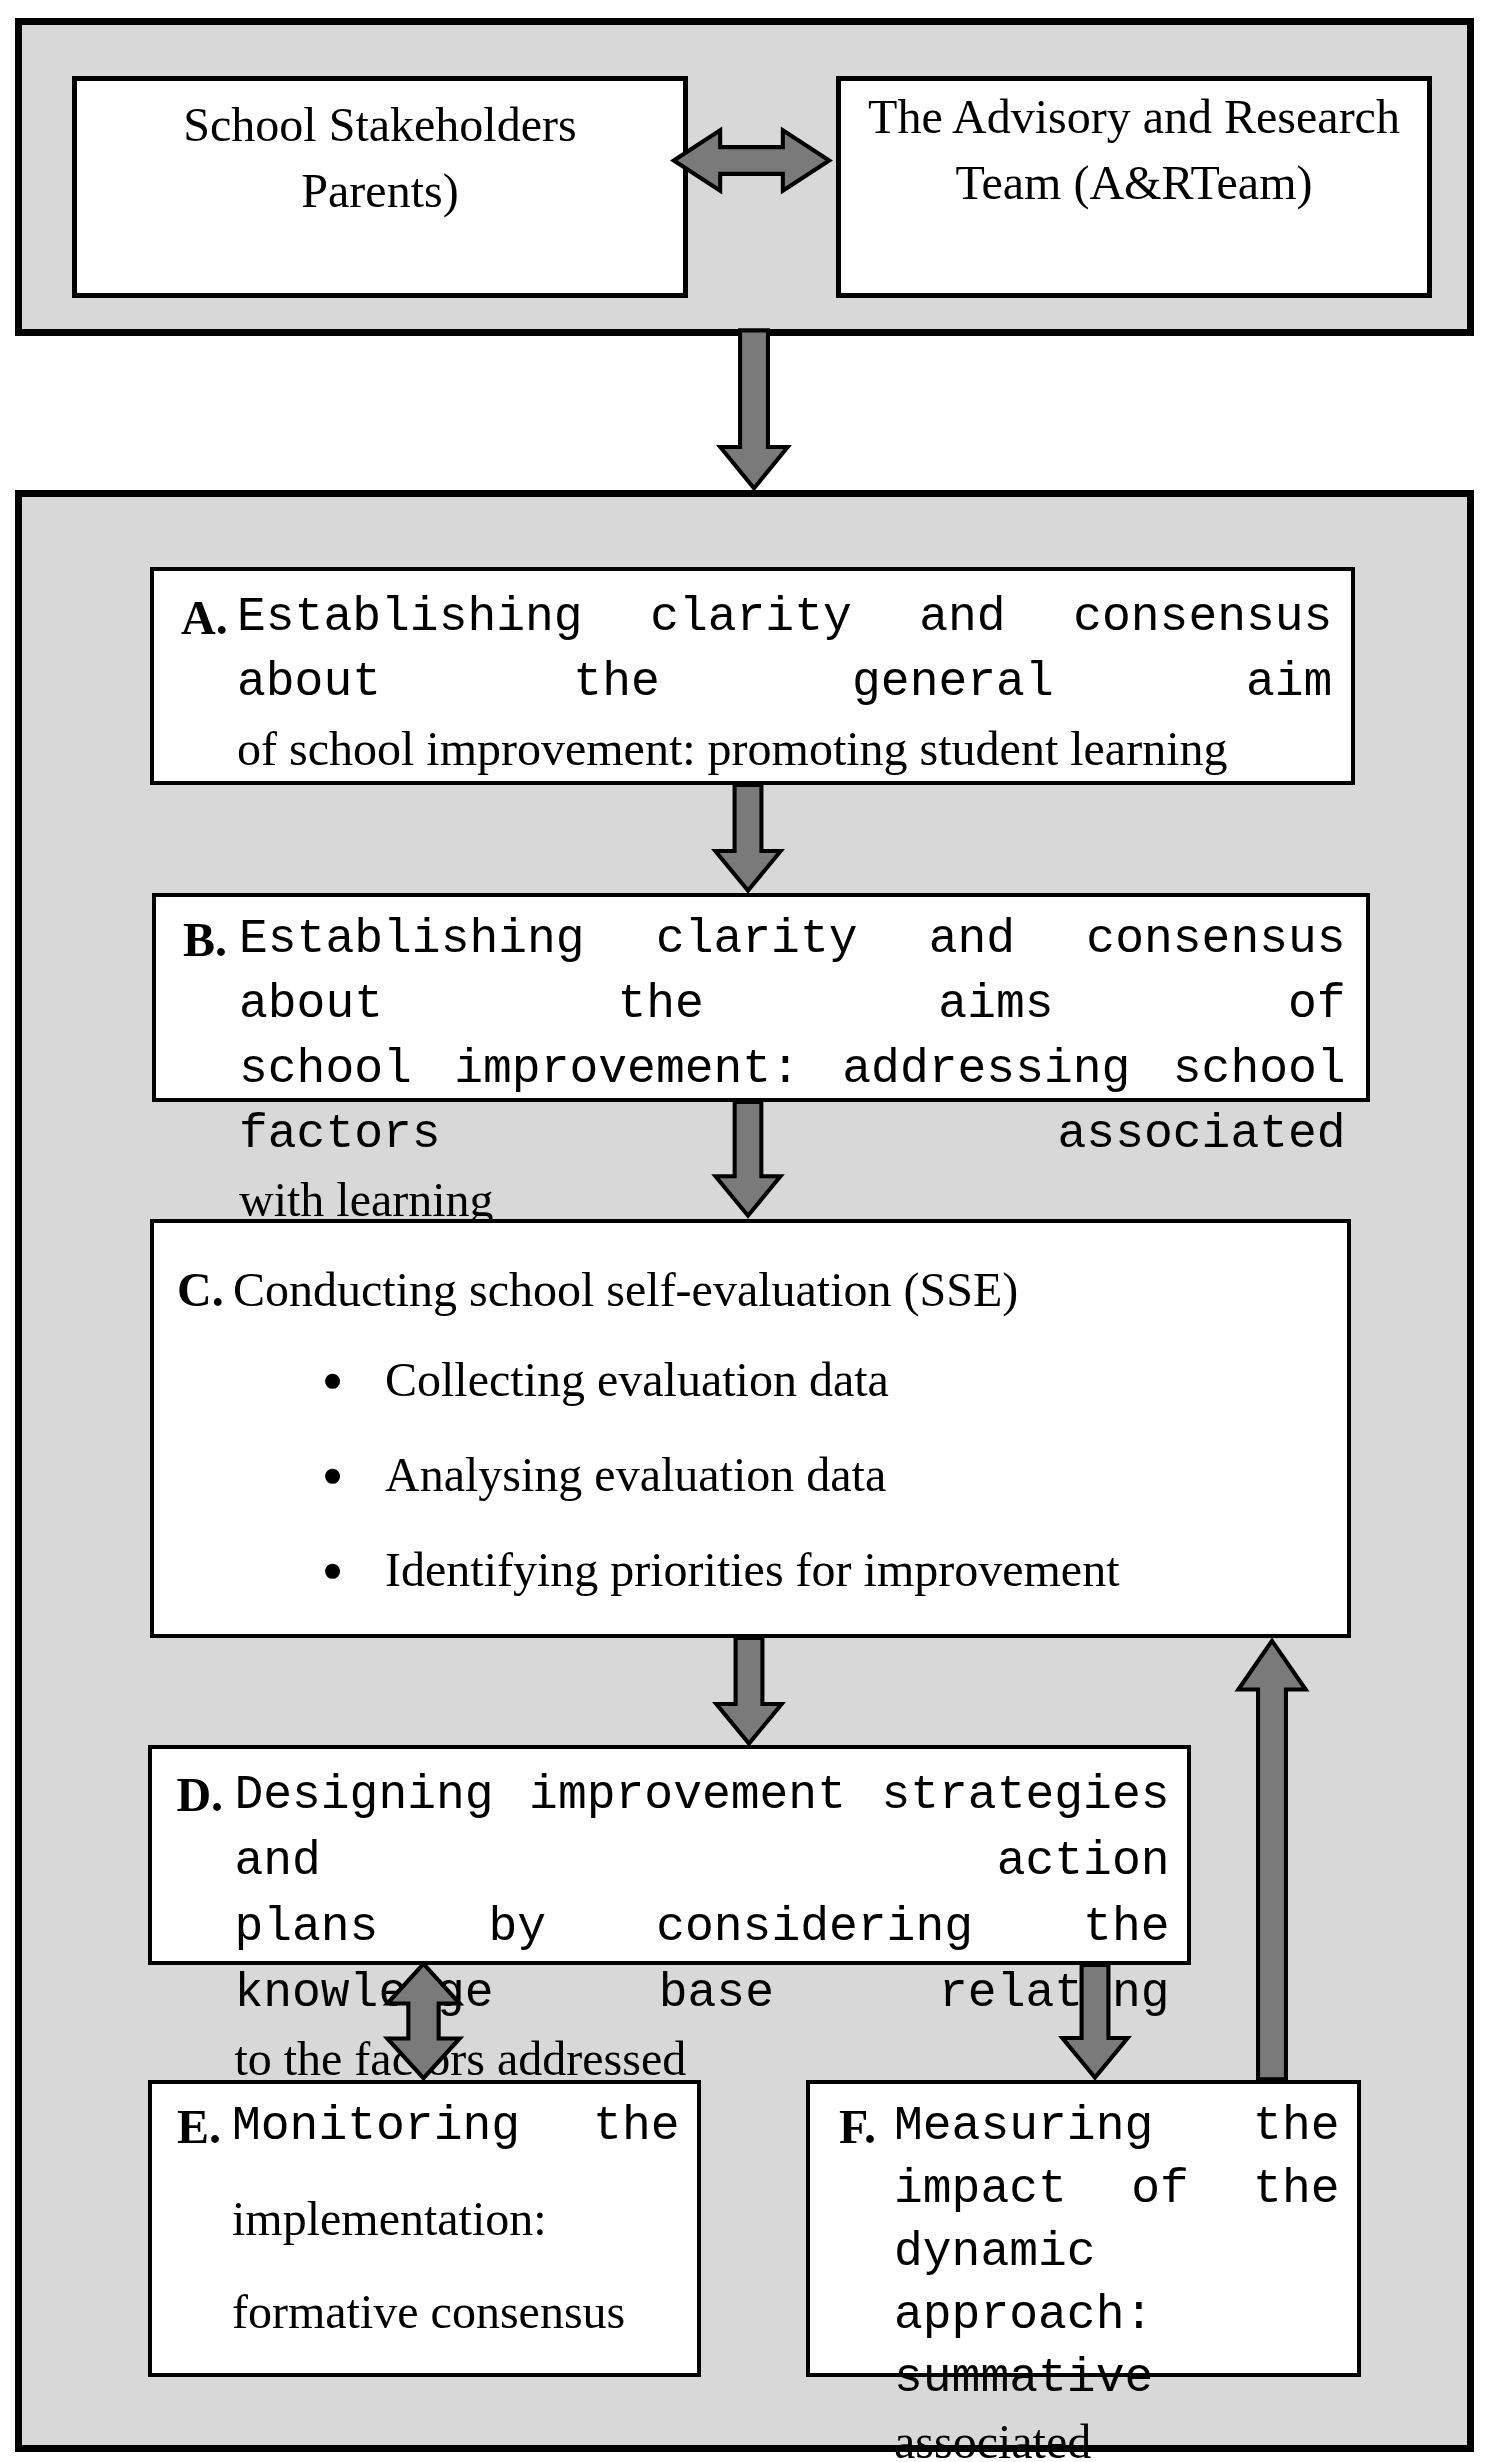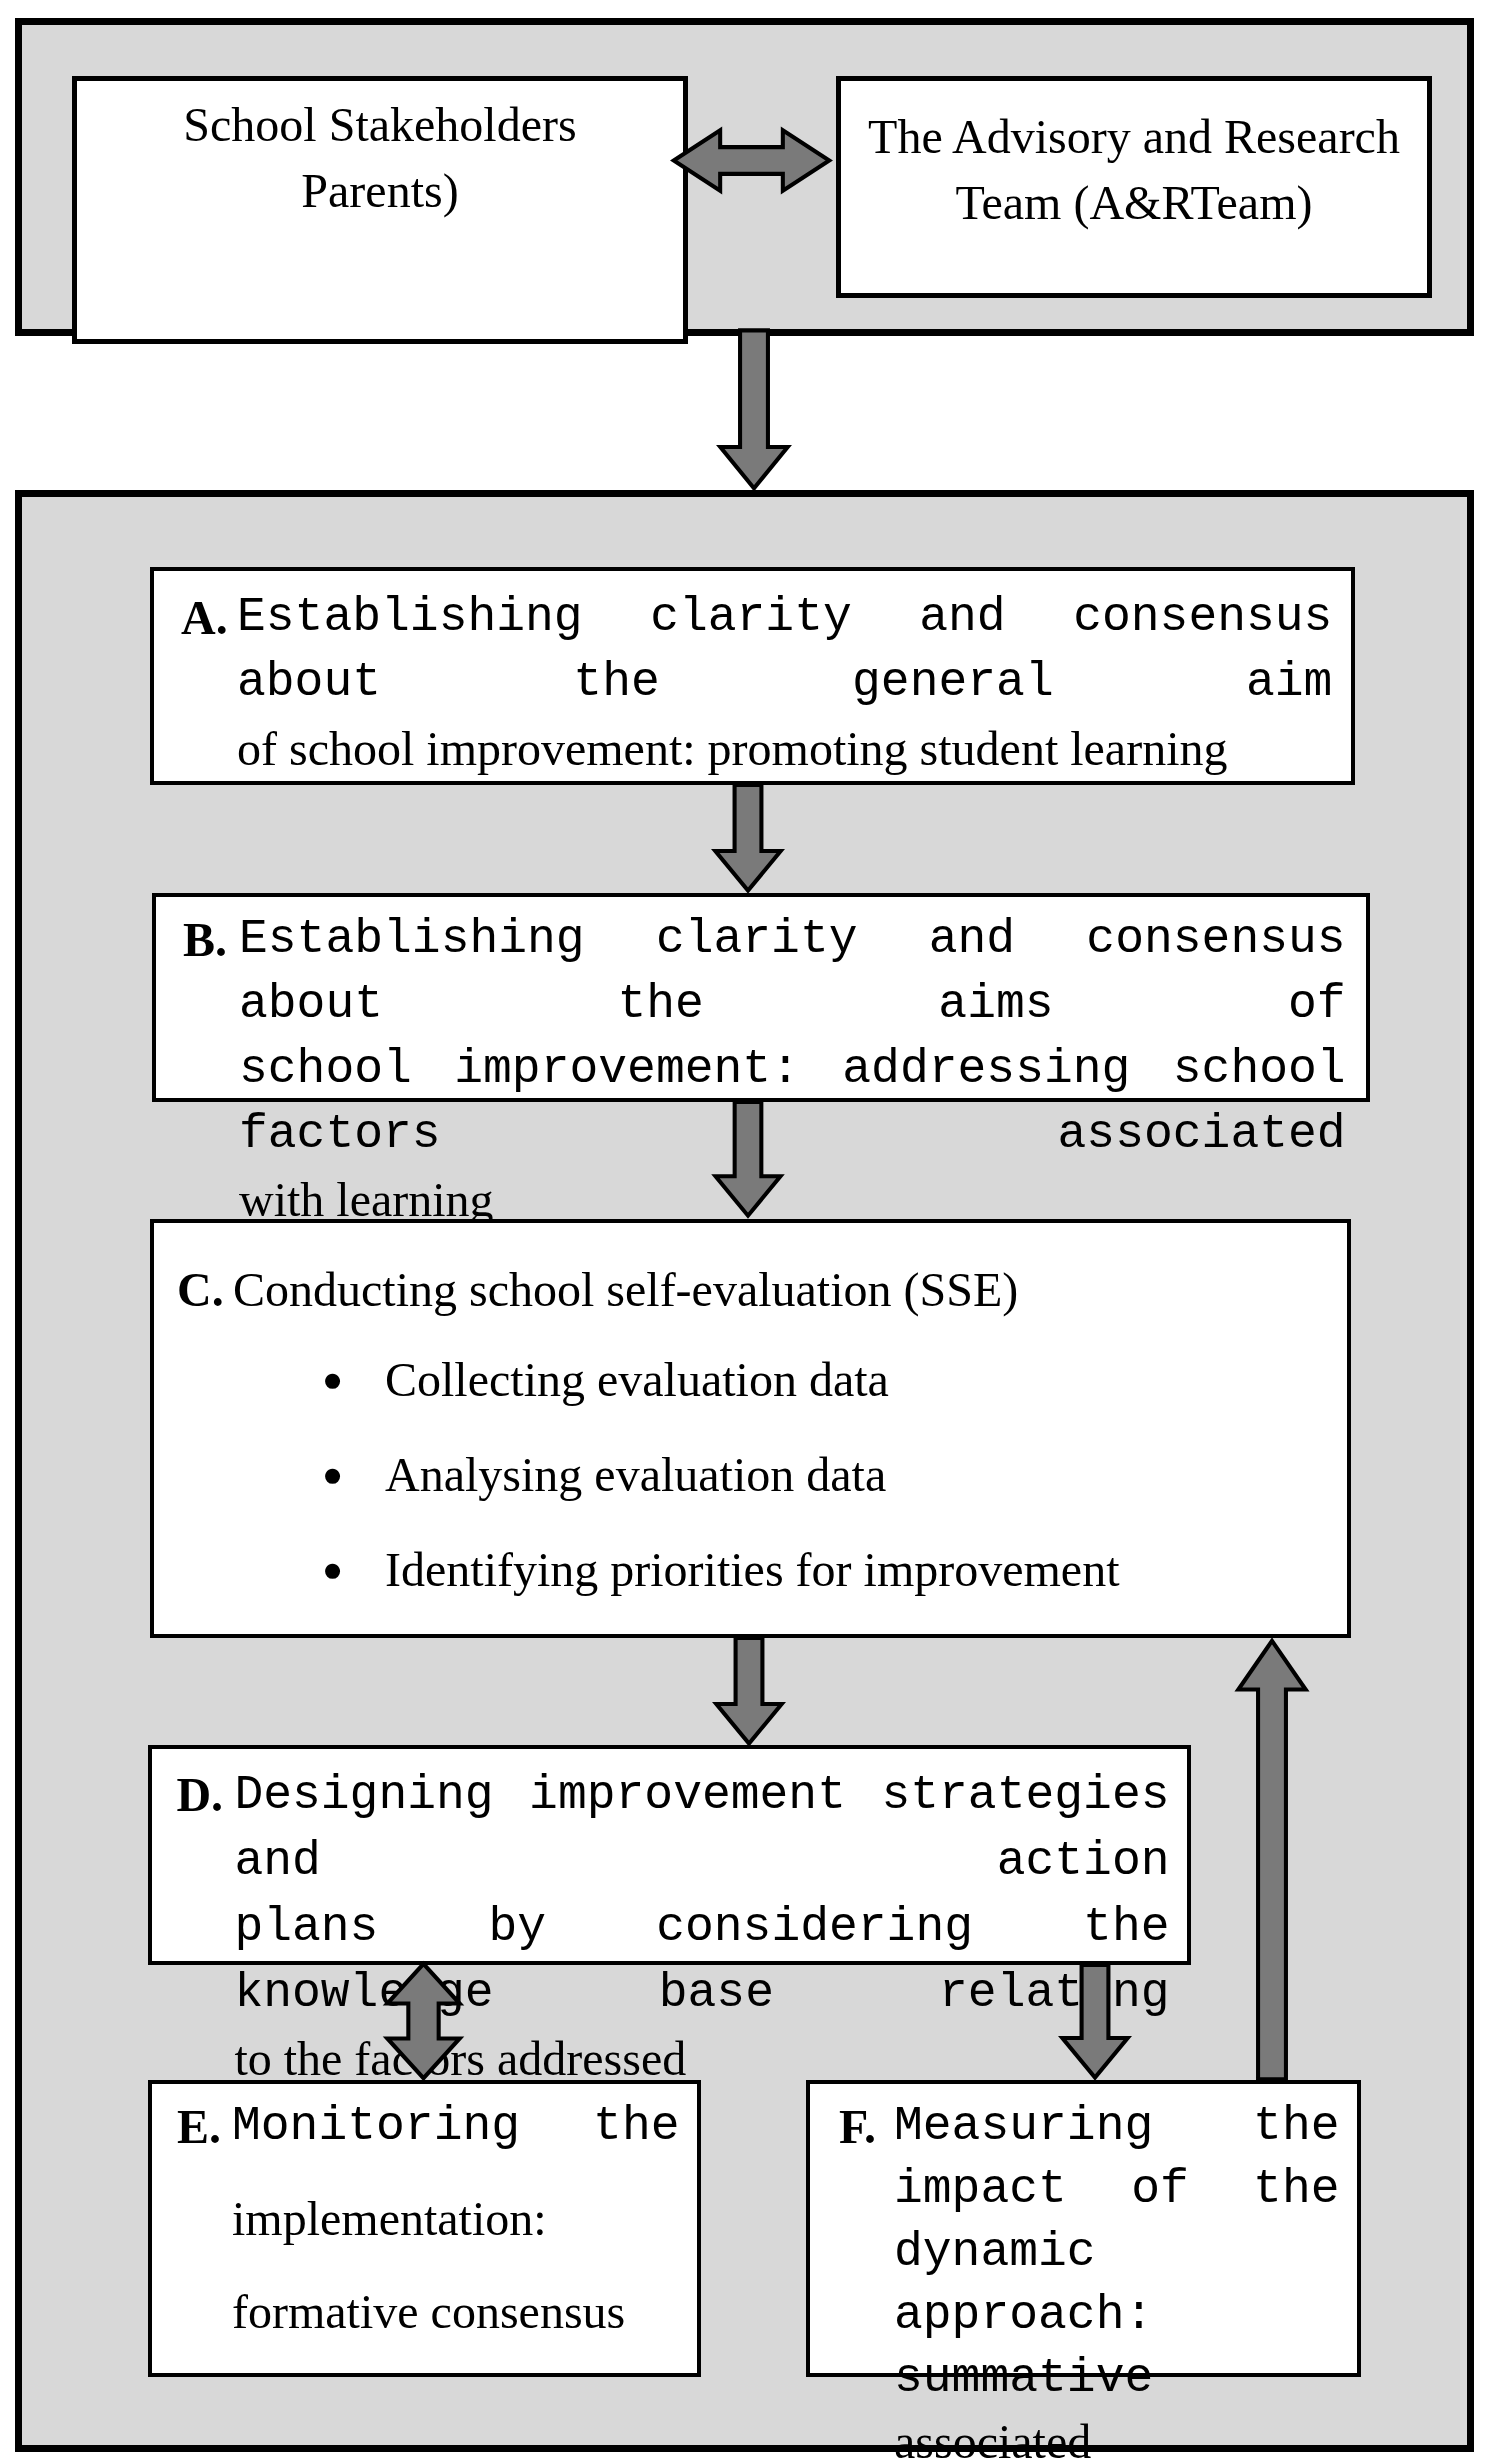--- a/index.html
+++ b/index.html
@@ -57,26 +57,26 @@
   }
   svg.arrow{display:block;overflow:visible;}
 </style>
 </head>
 <body>
 
 <div id="page">
 
   <div class="abs container" style="left:14.5px;top:17.5px;width:1459px;height:318px;"></div>
 
-  <div class="abs wbox centered" style="left:72px;top:76px;width:616px;height:268px;padding-top:10.5px;">
+  <div class="abs wbox centered" style="left:72px;top:76px;width:616px;height:222px;padding-top:10.5px;">
     <div>School Stakeholders</div>
     <div>Parents)</div>
   </div>
 
-  <div class="abs wbox centered" style="left:836px;top:76px;width:596px;height:222px;padding-top:23px;">
+  <div class="abs wbox centered" style="left:836px;top:76px;width:596px;height:222px;padding-top:3px;">
     <div>The Advisory and Research</div>
     <div>Team (A&amp;RTeam)</div>
   </div>
 
   <svg class="abs arrow" style="left:672px;top:128px;" width="159" height="65" viewBox="0 0 274 112">
     <polygon points="3,56 83,4 83,33 191,33 191,4 271,56 191,108 191,79 83,79 83,108" fill="#7a7a7a" stroke="#000000" stroke-width="7"></polygon>
   </svg>
 
   <svg class="abs arrow" style="left:718px;top:330px;" width="72" height="161" viewBox="0 0 124 276">
     <polygon points="38,0 86,0 86,201 120,201 62,272 4,201 38,201" fill="#7a7a7a" stroke="#000000" stroke-width="7"></polygon>

